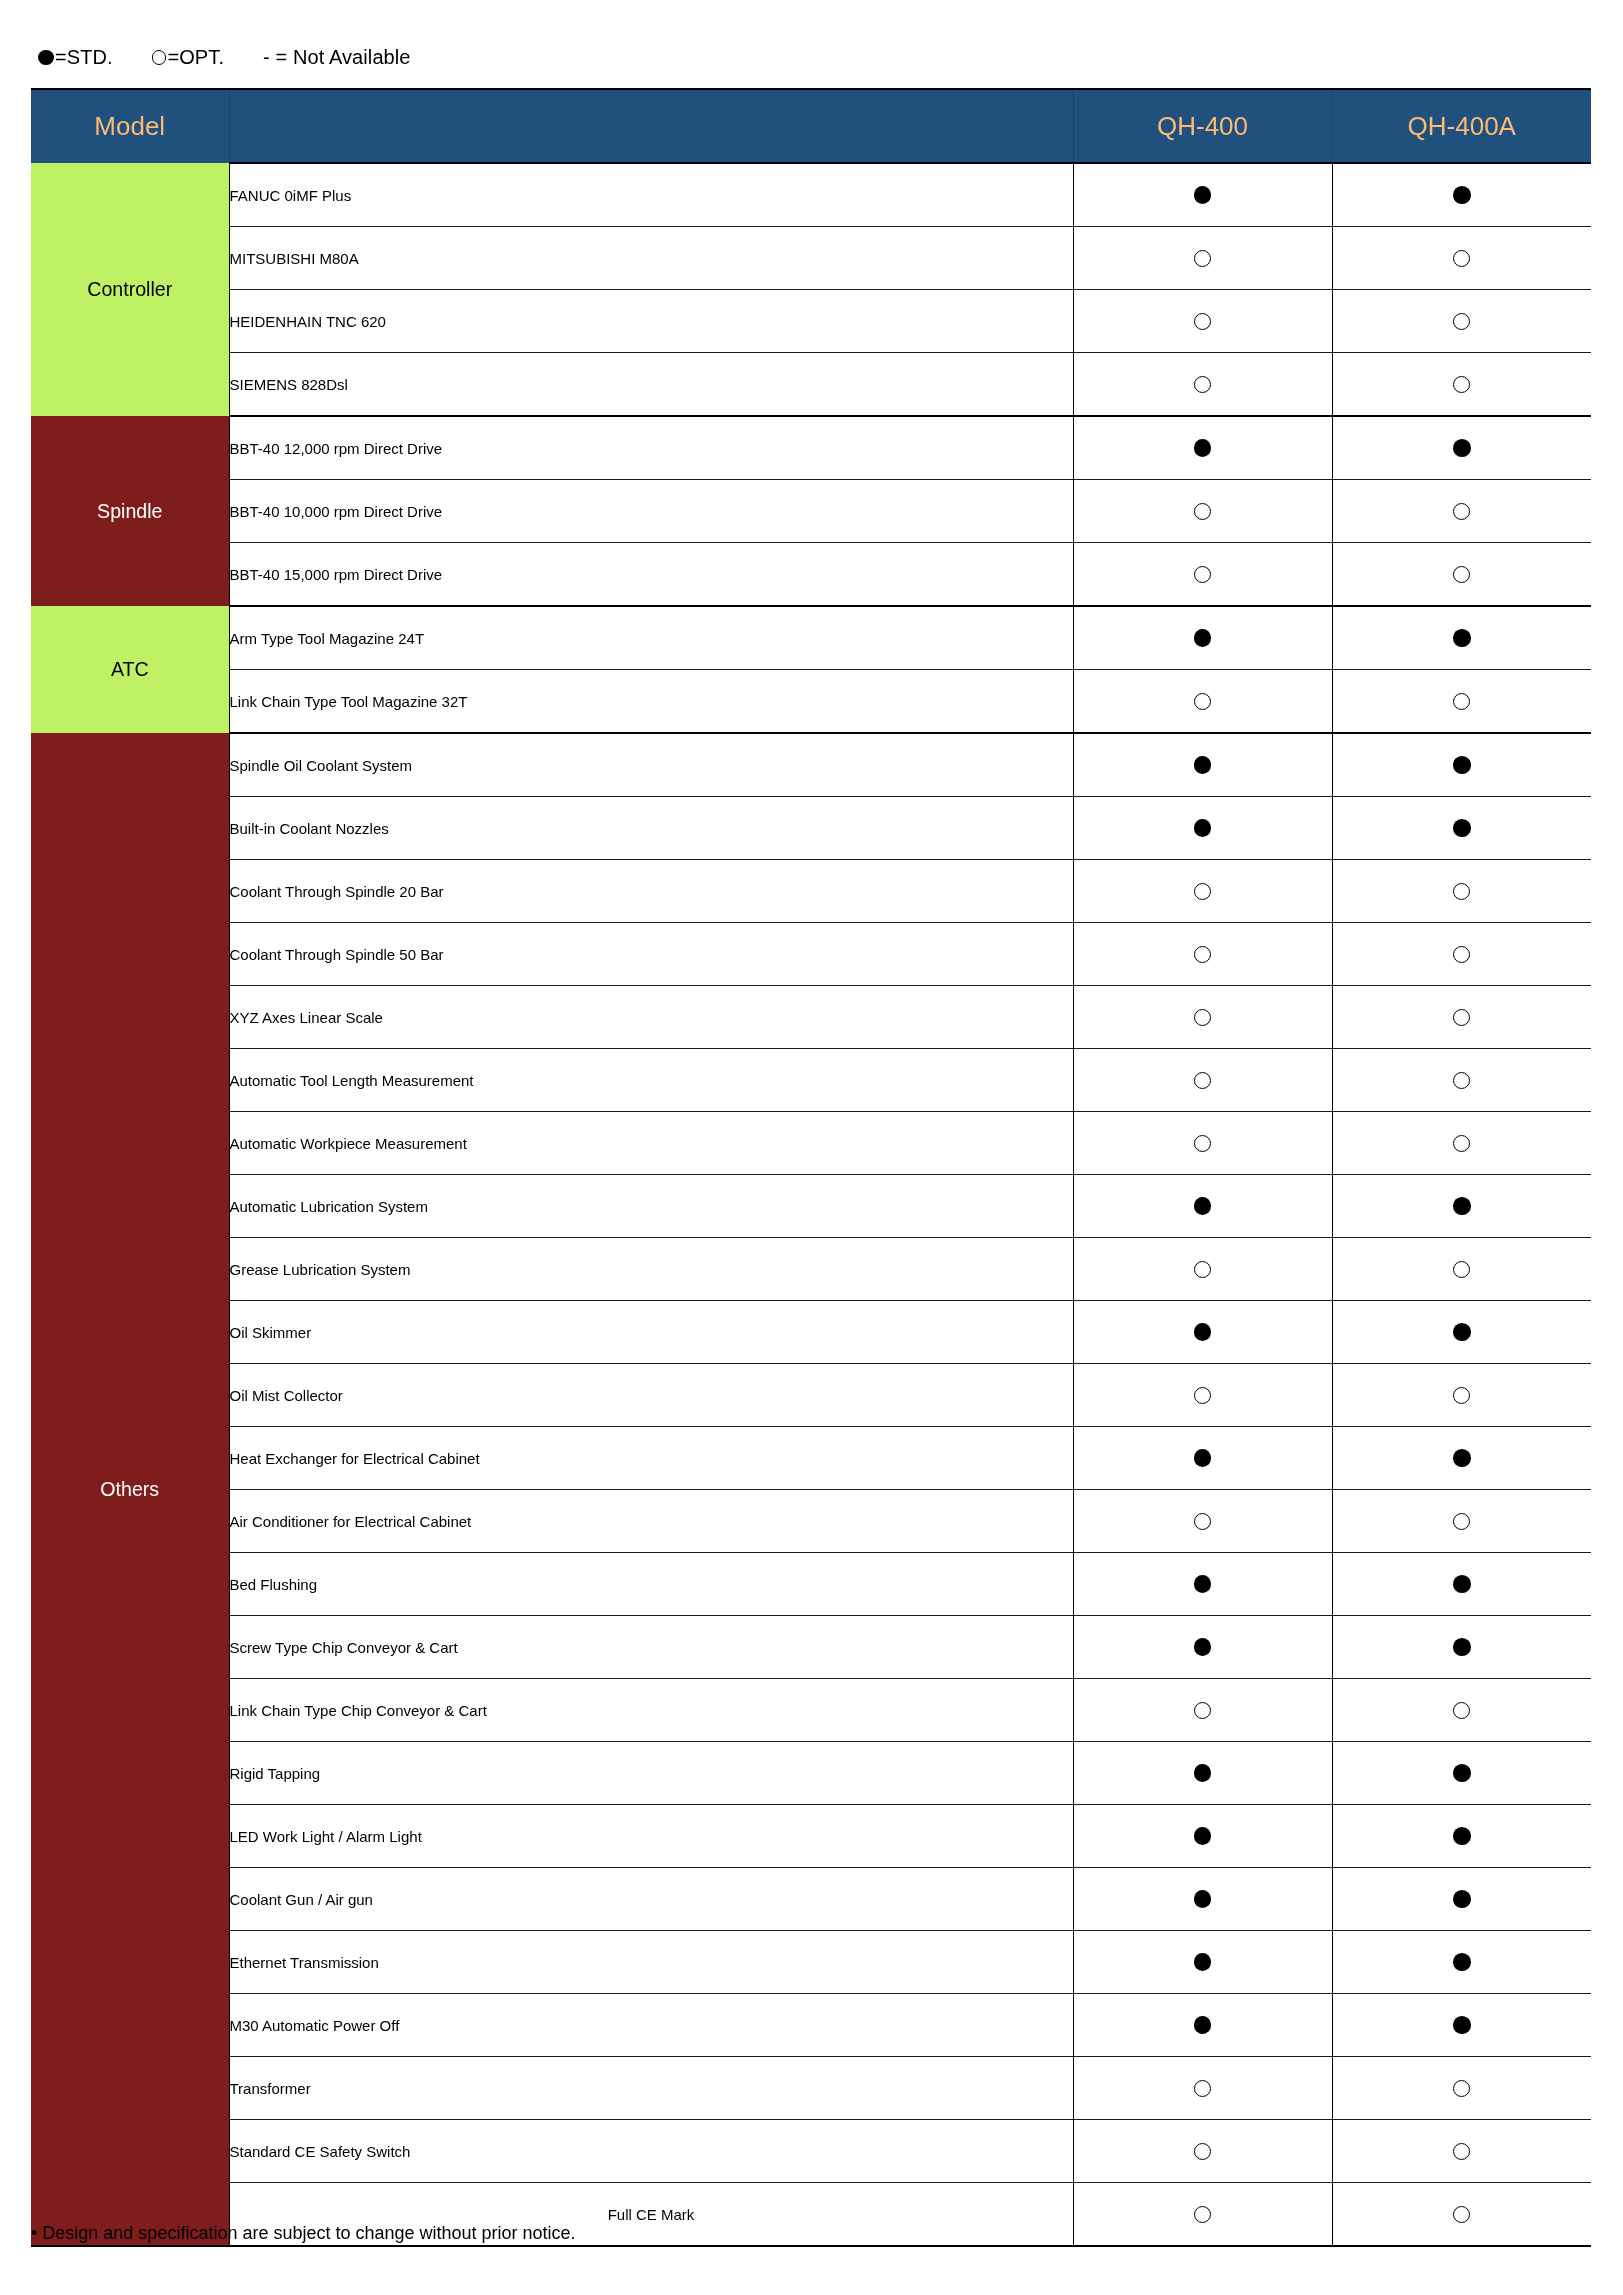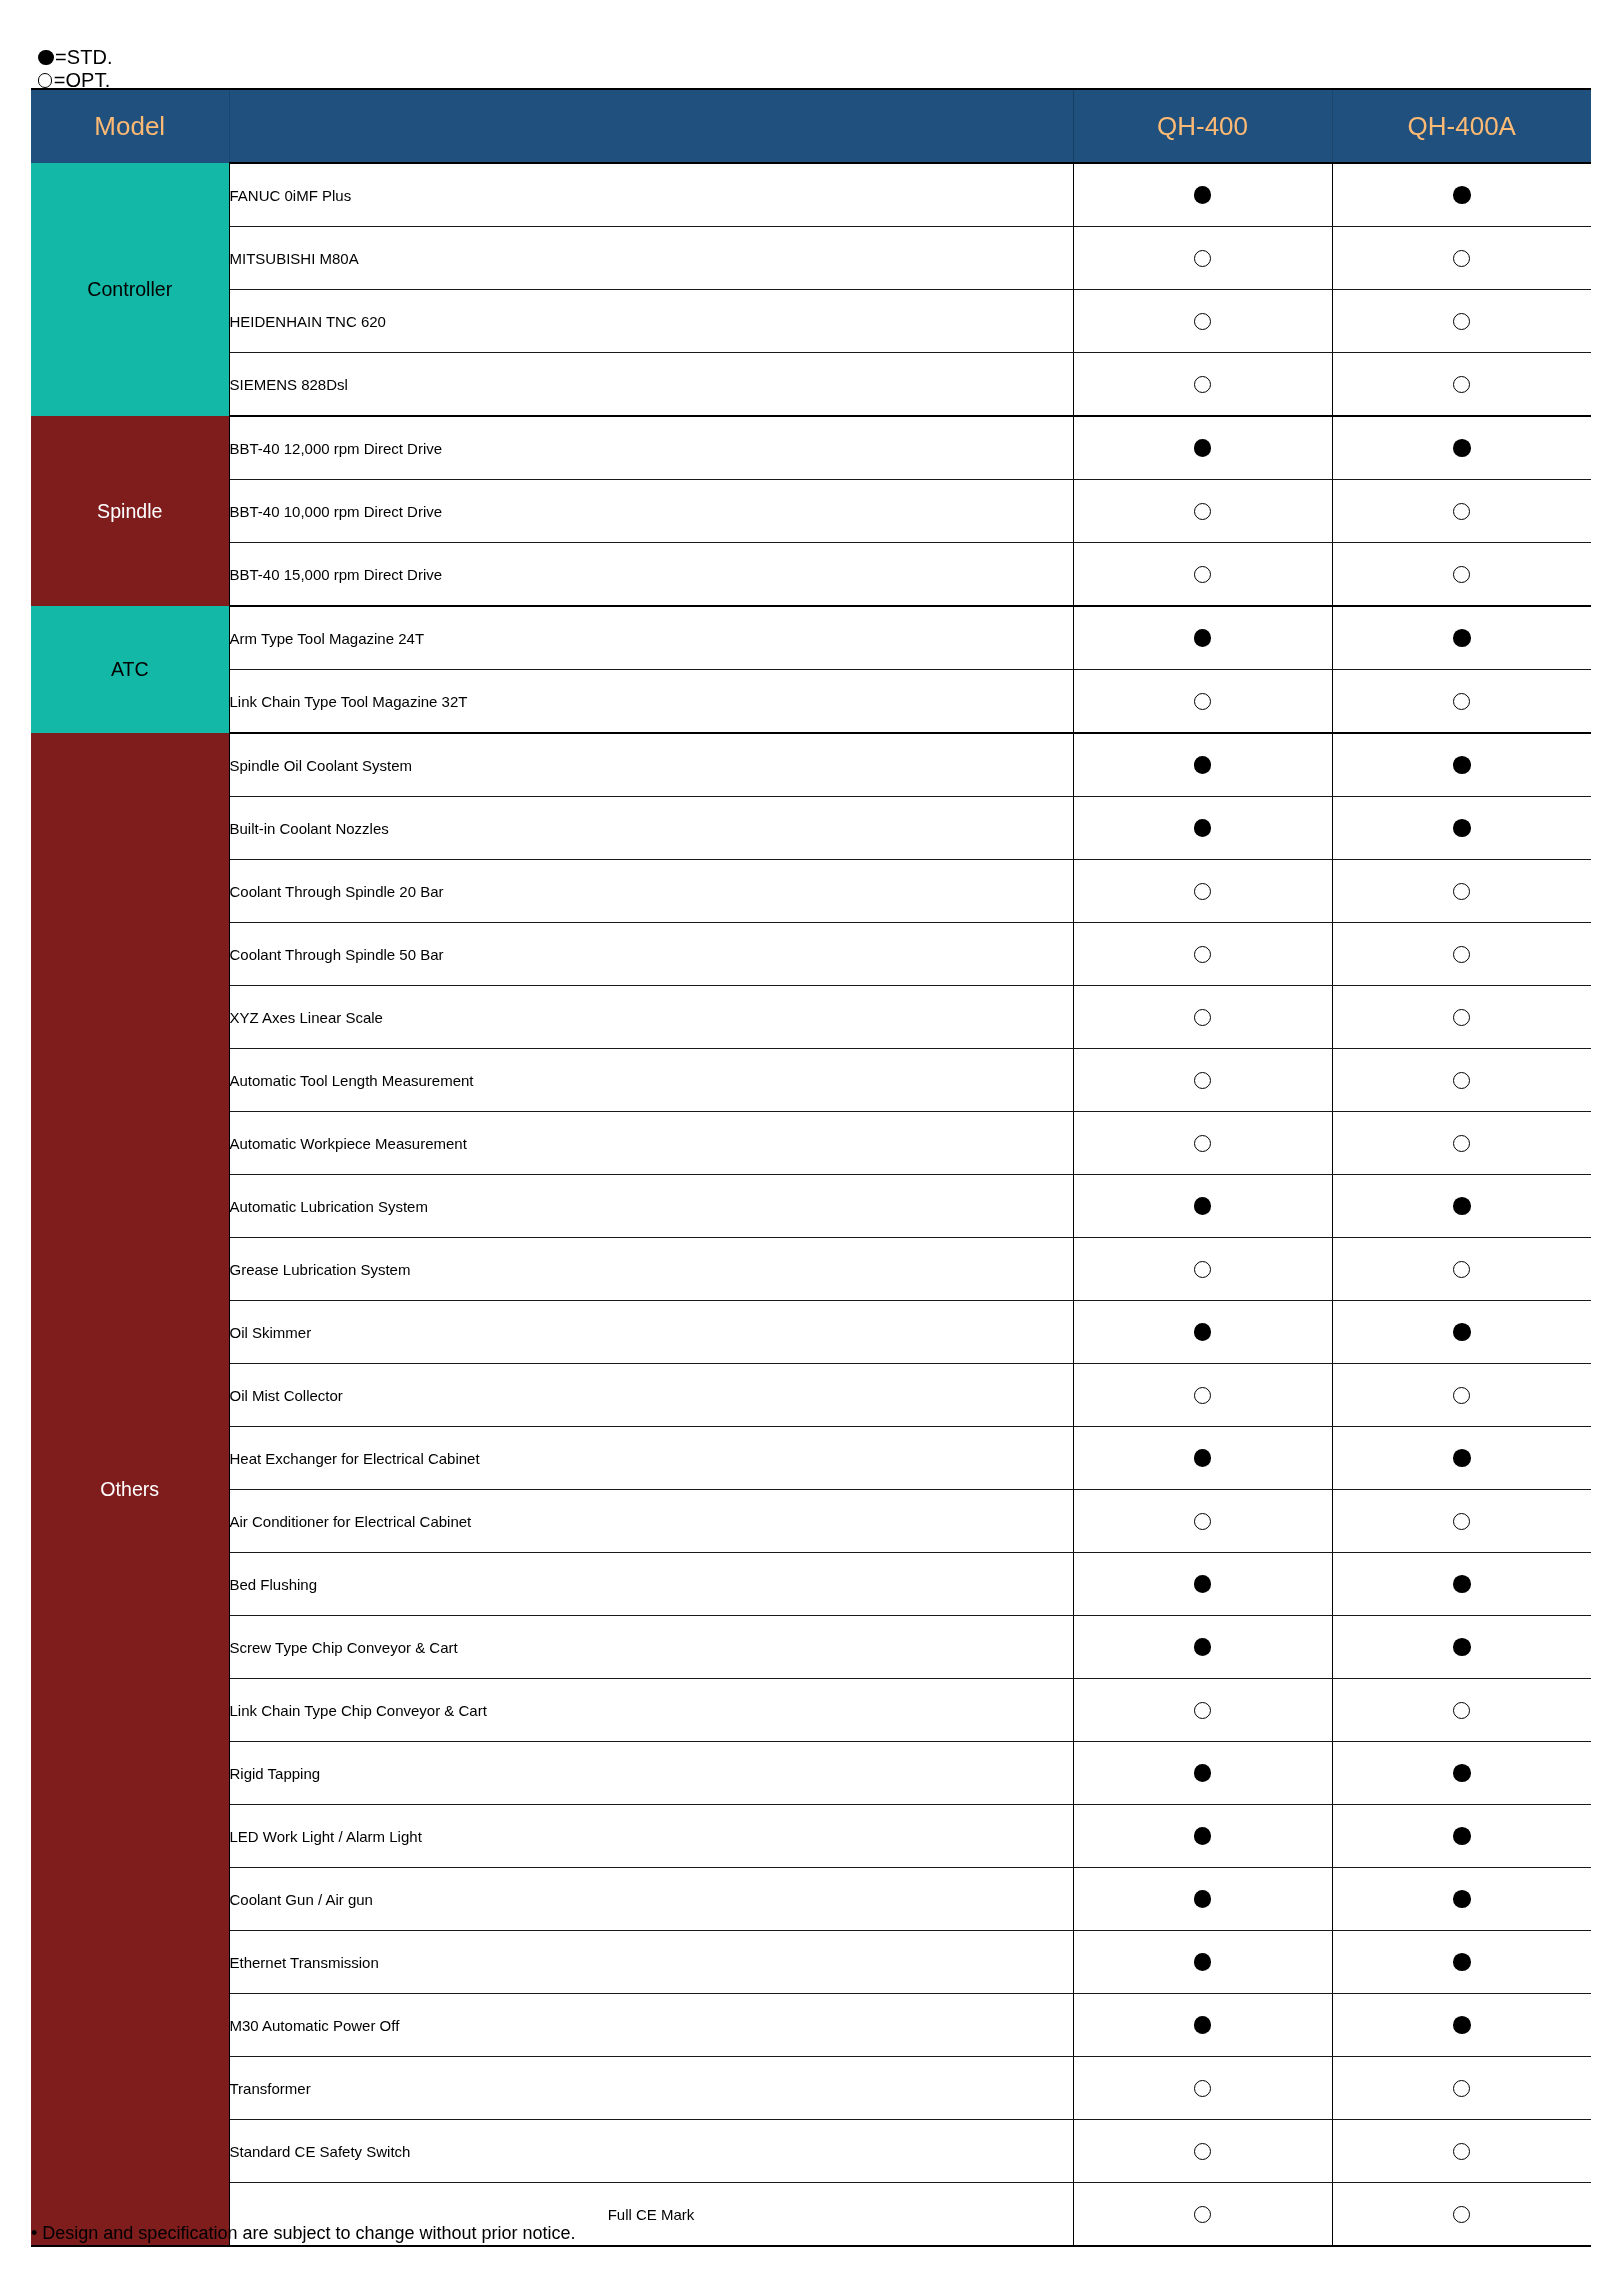--- a/index.html
+++ b/index.html
@@ -24,22 +24,21 @@
 
   
   .legend {
     position: absolute;
     left: 38px;
     top: 46px;
     font-size: 20px;
     letter-spacing: 0.1px;
     white-space: nowrap;
     display: flex;
-    align-items: flex-start;
-    flex-direction: column;
+    align-items: center;
   }
   .legend .lg-item {
     display: inline-flex;
     align-items: center;
     margin-right: 39px;
     white-space: nowrap;
   }
   .legend .lg-item:last-child { margin-right: 0; }
   .sym-std {
     display: inline-block;
@@ -97,21 +96,21 @@
   .hdr th:last-child { border-right: none; margin-top: 6px; }
   .hdr th.hdr-blank { border-right: 1.3px solid #16405f; }
 
   
   td.group {
     text-align: center;
     font-size: 19.6px;
     border-right: 1.3px solid #000;
   }
   td.group.gray {
-    background: #14b8a6;
+    background: #bef264;
     color: #000000;
   }
   td.group.blue {
     background: #7f1d1d;
     color: #ffffff;
   }
 
   
   td.item {
     font-size: 15px;

